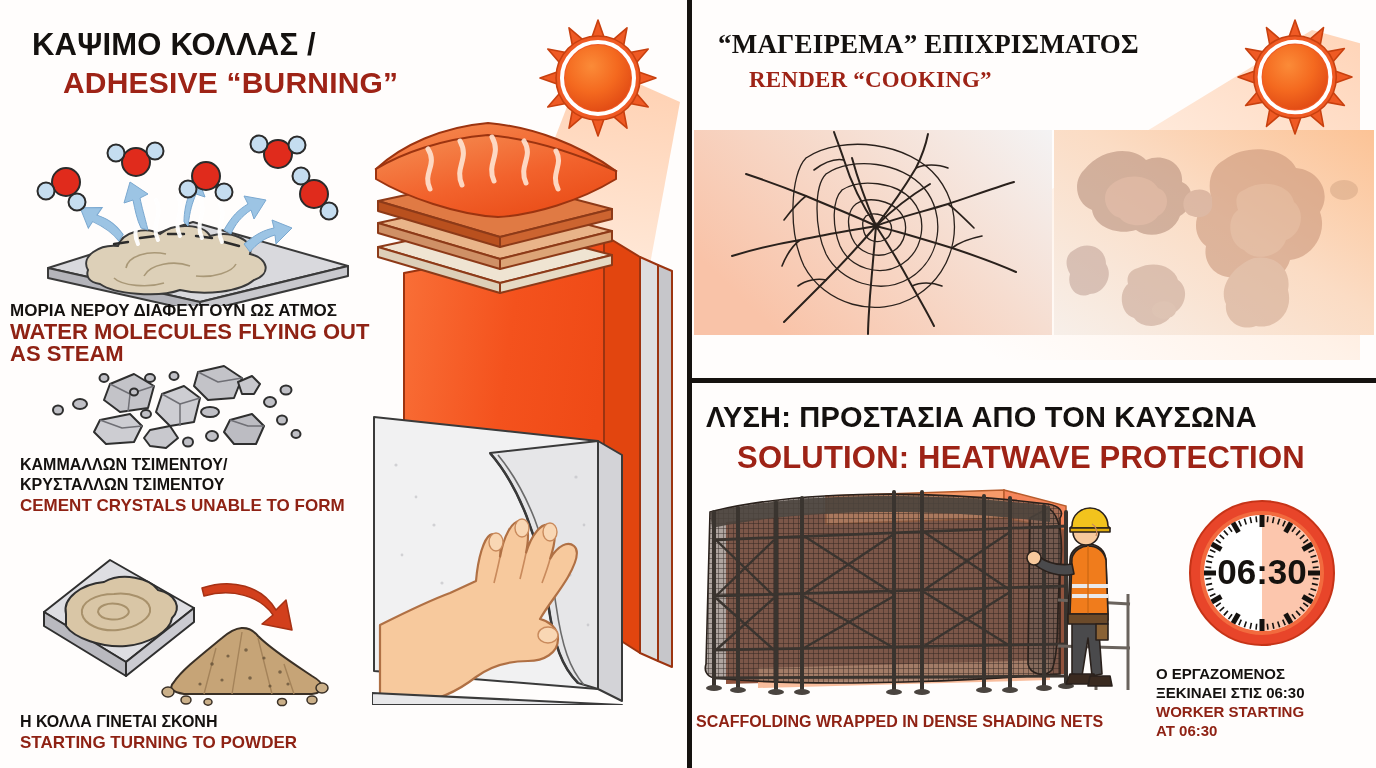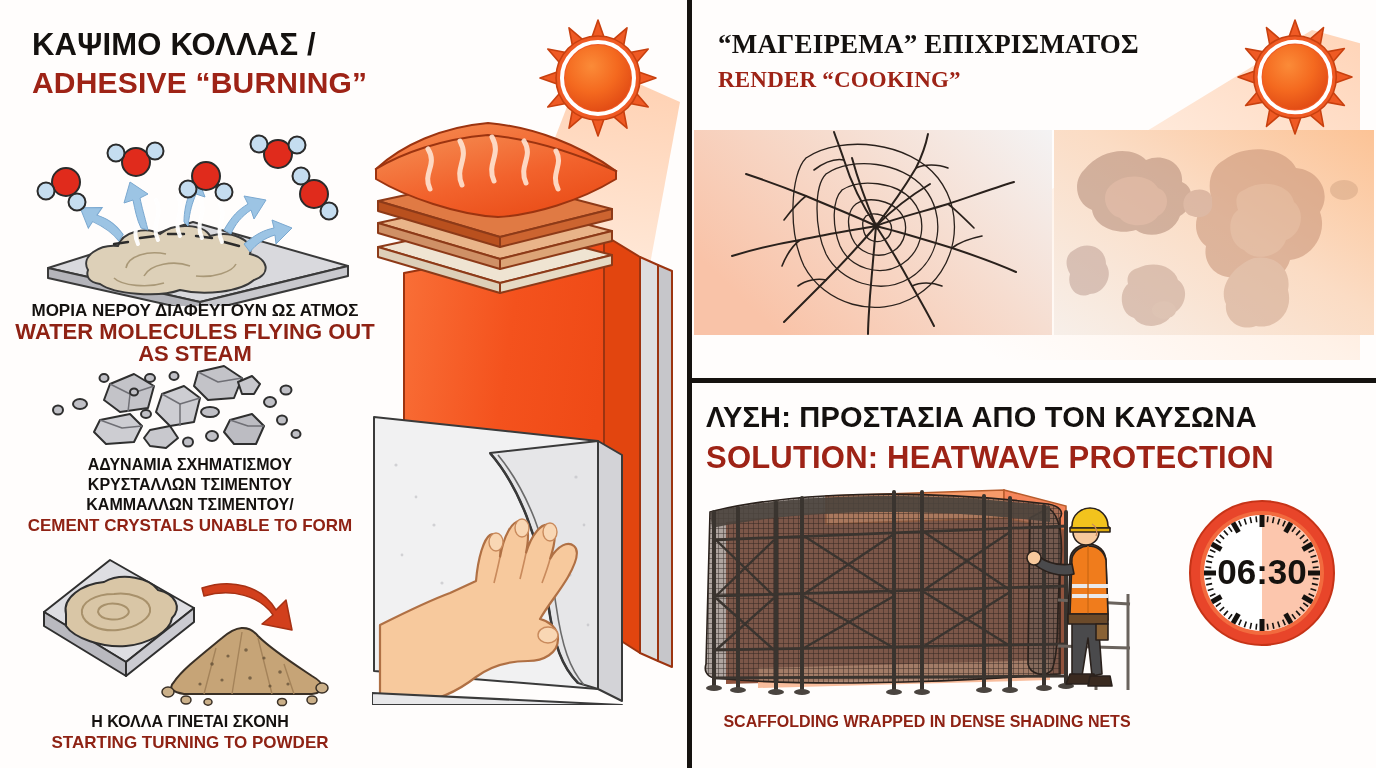--- a/index.html
+++ b/index.html
@@ -12,33 +12,33 @@
 
   
   .panel{position:absolute;overflow:hidden;}
   #panel-left{left:0;top:0;width:687px;height:768px;background:#fffdfc;}
   #panel-tr{left:692px;top:0;width:684px;height:378px;background:#fffdfc;}
   #panel-br{left:692px;top:383px;width:684px;height:385px;background:#fffdfc;}
 
   
   .head{position:absolute;z-index:25;}
   .head .gr{font-weight:bold;color:#14110f;letter-spacing:.2px;white-space:nowrap;}
-  .head .en{font-weight:bold;color:#9e2316;letter-spacing:.2px;white-space:nowrap;}
+  .head .en{font-weight:bold;color:#9e2316;letter-spacing:.2px;white-space:nowrap;margin-left:31px;}
   #head-left{left:32px;top:26px;}
   #head-left .gr{font-size:31px;line-height:38px;}
   #head-left .en{font-size:30px;line-height:38px;}
   #head-tr{left:718px;top:27px;}
   #head-tr .gr{font-size:27px;line-height:35px;}
   #head-tr .en{font-size:23px;line-height:35px;}
   #head-br{left:706px;top:398px;}
   #head-br .gr{font-size:29px;line-height:39px;}
   #head-br .en{font-size:31px;line-height:41px;}
 
   
-  .cap{position:absolute;text-align:center;z-index:26;}
+  .cap{position:absolute;text-align:left;z-index:26;}
   .cap .gr{font-weight:bold;color:#14110f;}
   .cap .en{font-weight:bold;color:#8f2214;}
   .cap.s1 .gr{font-size:17px;line-height:21px;}
   .cap.s1 .en{font-size:22px;line-height:22px;}
   .cap.s2 .gr{font-size:16px;line-height:20px;}
   .cap.s2 .en{font-size:17px;line-height:21px;}
   .cap.s3 .gr{font-size:16px;line-height:20px;}
   .cap.s3 .en{font-size:16px;line-height:20px;}
   .cap.s4 .gr{font-size:15px;line-height:19px;}
   .cap.s4 .en{font-size:15px;line-height:19px;}
@@ -256,23 +256,22 @@
           <ellipse cx="150" cy="82" rx="5" ry="4.5"></ellipse>
           <ellipse cx="96" cy="32" rx="4" ry="3.5"></ellipse>
           <ellipse cx="248" cy="30" rx="5.5" ry="4.5"></ellipse>
           <ellipse cx="258" cy="74" rx="4.5" ry="4"></ellipse>
           <ellipse cx="66" cy="18" rx="4.5" ry="4"></ellipse>
         </g>
       </g>
     </svg>
 
     <div class="cap s2" id="cap-crystals">
-      <div class="gr">ΑΔΥΝΑΜΙΑ ΣΧΗΜΑΤΙΣΜΟΥ</div>
+      <div class="gr">ΚΑΜΜΑΛΛΩΝ ΤΣΙΜΕΝΤΟΥ/</div>
       <div class="gr">ΚΡΥΣΤΑΛΛΩΝ ΤΣΙΜΕΝΤΟΥ</div>
-      <div class="gr">ΚΑΜΜΑΛΛΩΝ ΤΣΙΜΕΝΤΟΥ/</div>
       <div class="en">CEMENT CRYSTALS UNABLE TO FORM</div>
     </div>
 
     <svg class="ill" style="left:36px;top:552px;width:320px;height:155px;" viewBox="0 0 320 155">
 
       <g stroke="#2f2f2f" stroke-width="2" stroke-linejoin="round">
         <polygon points="8,60 74,8 158,56 90,110" fill="#dedee2"></polygon>
         <polygon points="8,60 8,74 90,124 90,110" fill="#b9b9bf"></polygon>
         <polygon points="90,110 90,124 158,70 158,56" fill="#cbcbd1"></polygon>
       </g>
@@ -851,17 +850,23 @@
           </g>
         </g>
         <text x="0" y="11" text-anchor="middle" font-family="'Liberation Sans',sans-serif" font-size="35" font-weight="bold" fill="#15120f">06:30</text>
       </g>
     </svg>
 
     <div class="cap s3" id="cap-scaff" style="left:4px;top:329px;width:462px;">
       <div class="en">SCAFFOLDING WRAPPED IN DENSE SHADING NETS</div>
     </div>
 
+    <div class="cap s4" id="cap-clock" style="left:464px;top:281px;width:214px;">
+      <div class="gr">Ο ΕΡΓΑΖΟΜΕΝΟΣ</div>
+      <div class="gr">ΞΕΚΙΝΑΕΙ ΣΤΙΣ 06:30</div>
+      <div class="en">WORKER STARTING</div>
+      <div class="en">AT 06:30</div>
+    </div>
   </div>
 
   <div class="vdiv"></div>
   <div class="hdiv"></div>
 </div>
 
 </body></html>

